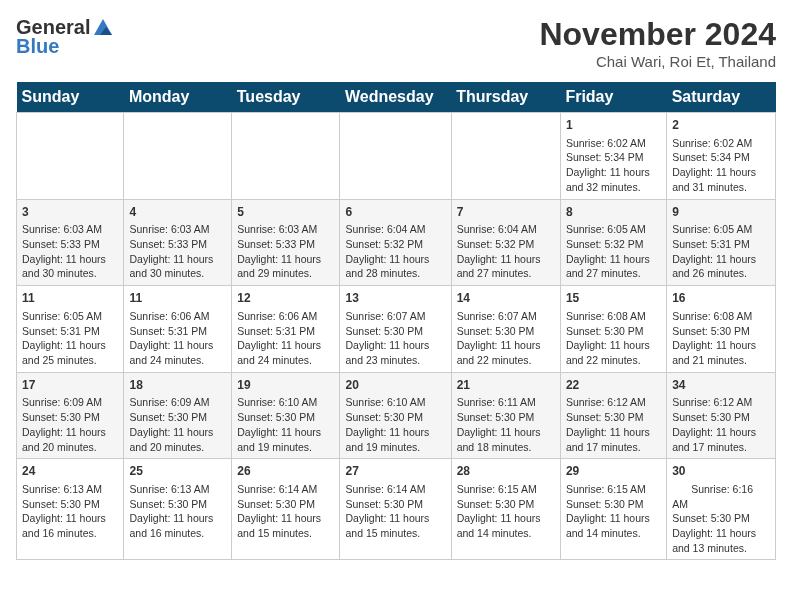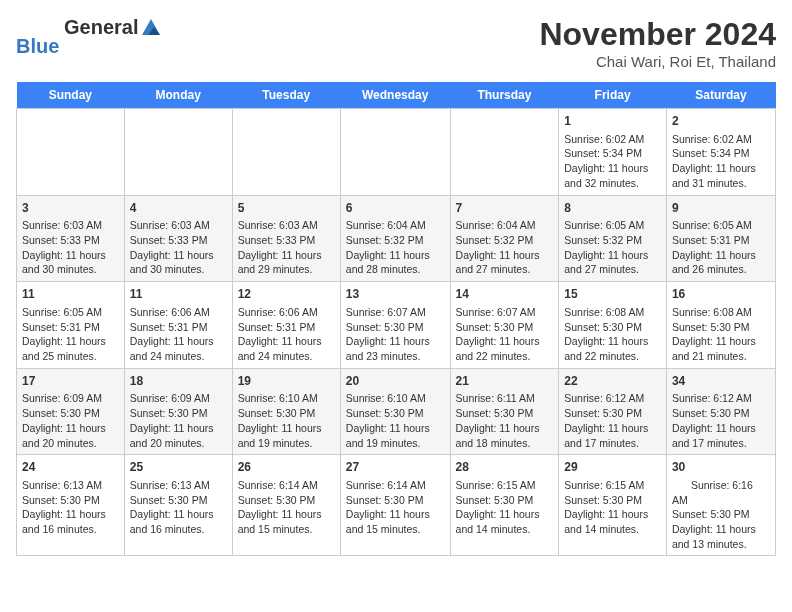--- a/index.html
+++ b/index.html
@@ -37,25 +37,25 @@
       font-size: 15px;
       font-weight: normal;
       color: #555;
     }
     table {
       width: 100%;
       border-collapse: collapse;
       font-size: 10.5px;
     }
     thead th {
-      background: #3b82f6;
+      background: #0c4a6e;
       color: #fff;
       padding: 6px 5px;
-      text-align: center;
-      font-size: 12px;
+      text-align: left;
+      font-size: 16px;
       font-weight: bold;
     }
     tbody tr {
       vertical-align: top;
     }
     tbody td {
       border: 1px solid #ccc;
       padding: 4px 5px;
       width: 113px;
       min-height: 80px;
@@ -77,21 +77,21 @@
     .empty-cell {
       background: #fff !important;
     }
   </style>
 </head>
 <body>
 
 <div class="header">
   <div class="logo">
     <div class="logo-row">
-      <span style="font-size:20px;font-weight:bold;color:#333;margin-left:48px;">General</span>
+      <span style="font-size:20px;font-weight:bold;color:#333;">General</span>
       <svg width="22" height="22" viewBox="0 0 22 22" style="margin-left:2px;vertical-align:middle;">
         <polygon points="11,2 20,18 2,18" fill="#3579c1"></polygon>
         <polygon points="14,10 20,18 8,18" fill="#1a4f8a"></polygon>
       </svg>
     </div>
     <span style="font-size:20px;font-weight:bold;color:#3579c1;margin-top:-4px;">Blue</span>
   </div>
   <div class="title-block">
     <h1>November 2024</h1>
     <h2>Chai Wari, Roi Et, Thailand</h2>

